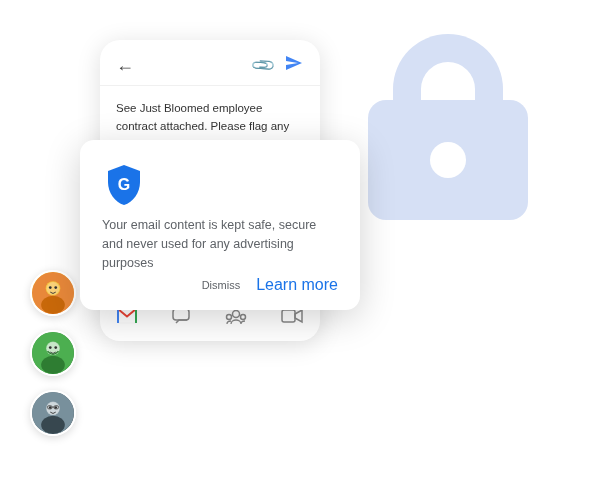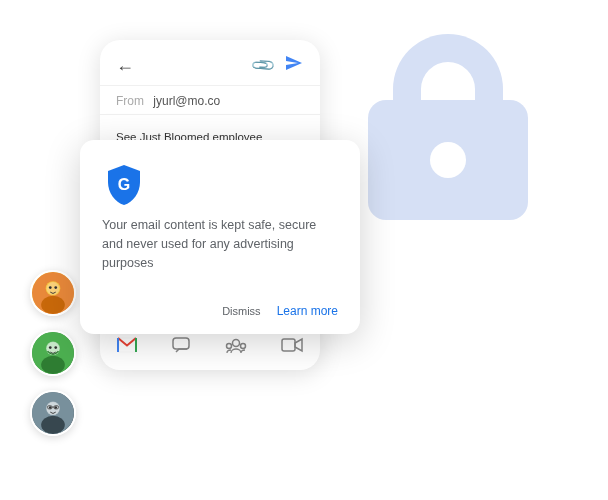--- a/index.html
+++ b/index.html
@@ -202,38 +202,38 @@
     }
     .popup-title {
       font-size: 15px;
       font-weight: 700;
       color: #202124;
     }
     .popup-desc {
       font-size: 12.5px;
       color: #5f6368;
       line-height: 1.5;
-      margin-bottom: 32px;
+      margin-bottom: 4px;
     }
     .popup-actions {
       display: flex;
       justify-content: flex-end;
       gap: 16px;
       align-items: center;
     }
     .btn-dismiss {
       font-size: 11px;
       color: #5f6368;
       background: none;
       border: none;
       cursor: pointer;
       font-weight: 500;
     }
     .btn-learn-more {
-      font-size: 12px;
+      font-size: 16px;
       color: #1a73e8;
       background: none;
       border: none;
       cursor: pointer;
       font-weight: 500;
     }
 
     
     .avatars {
       position: absolute;
@@ -282,24 +282,20 @@
       <div class="header-icons">
         <span class="clip-icon">📎</span>
         <span class="send-icon">
           <svg width="20" height="18" viewBox="0 0 20 18" fill="none">
             <path d="M2 2L18 9L2 16V11L14 9L2 7V2Z" fill="#4285f4"></path>
           </svg>
         </span>
       </div>
     </div>
 
-    <div class="from-row">
-      <span class="from-label">From</span>
-      <span class="from-email">jyurl@mo.co</span>
-    </div>
 
     <div class="email-body">
       <span>See Just Bloomed employee contract attached. Please flag any legal issues by</span>
       <strong>Monday 4/10.</strong>
     </div>
 
     <div class="signature">
       <div>Kind regards,</div>
       <div>Eva Garcia</div>
       <div>Just Bloomed | Owner &amp; Founder</div>

